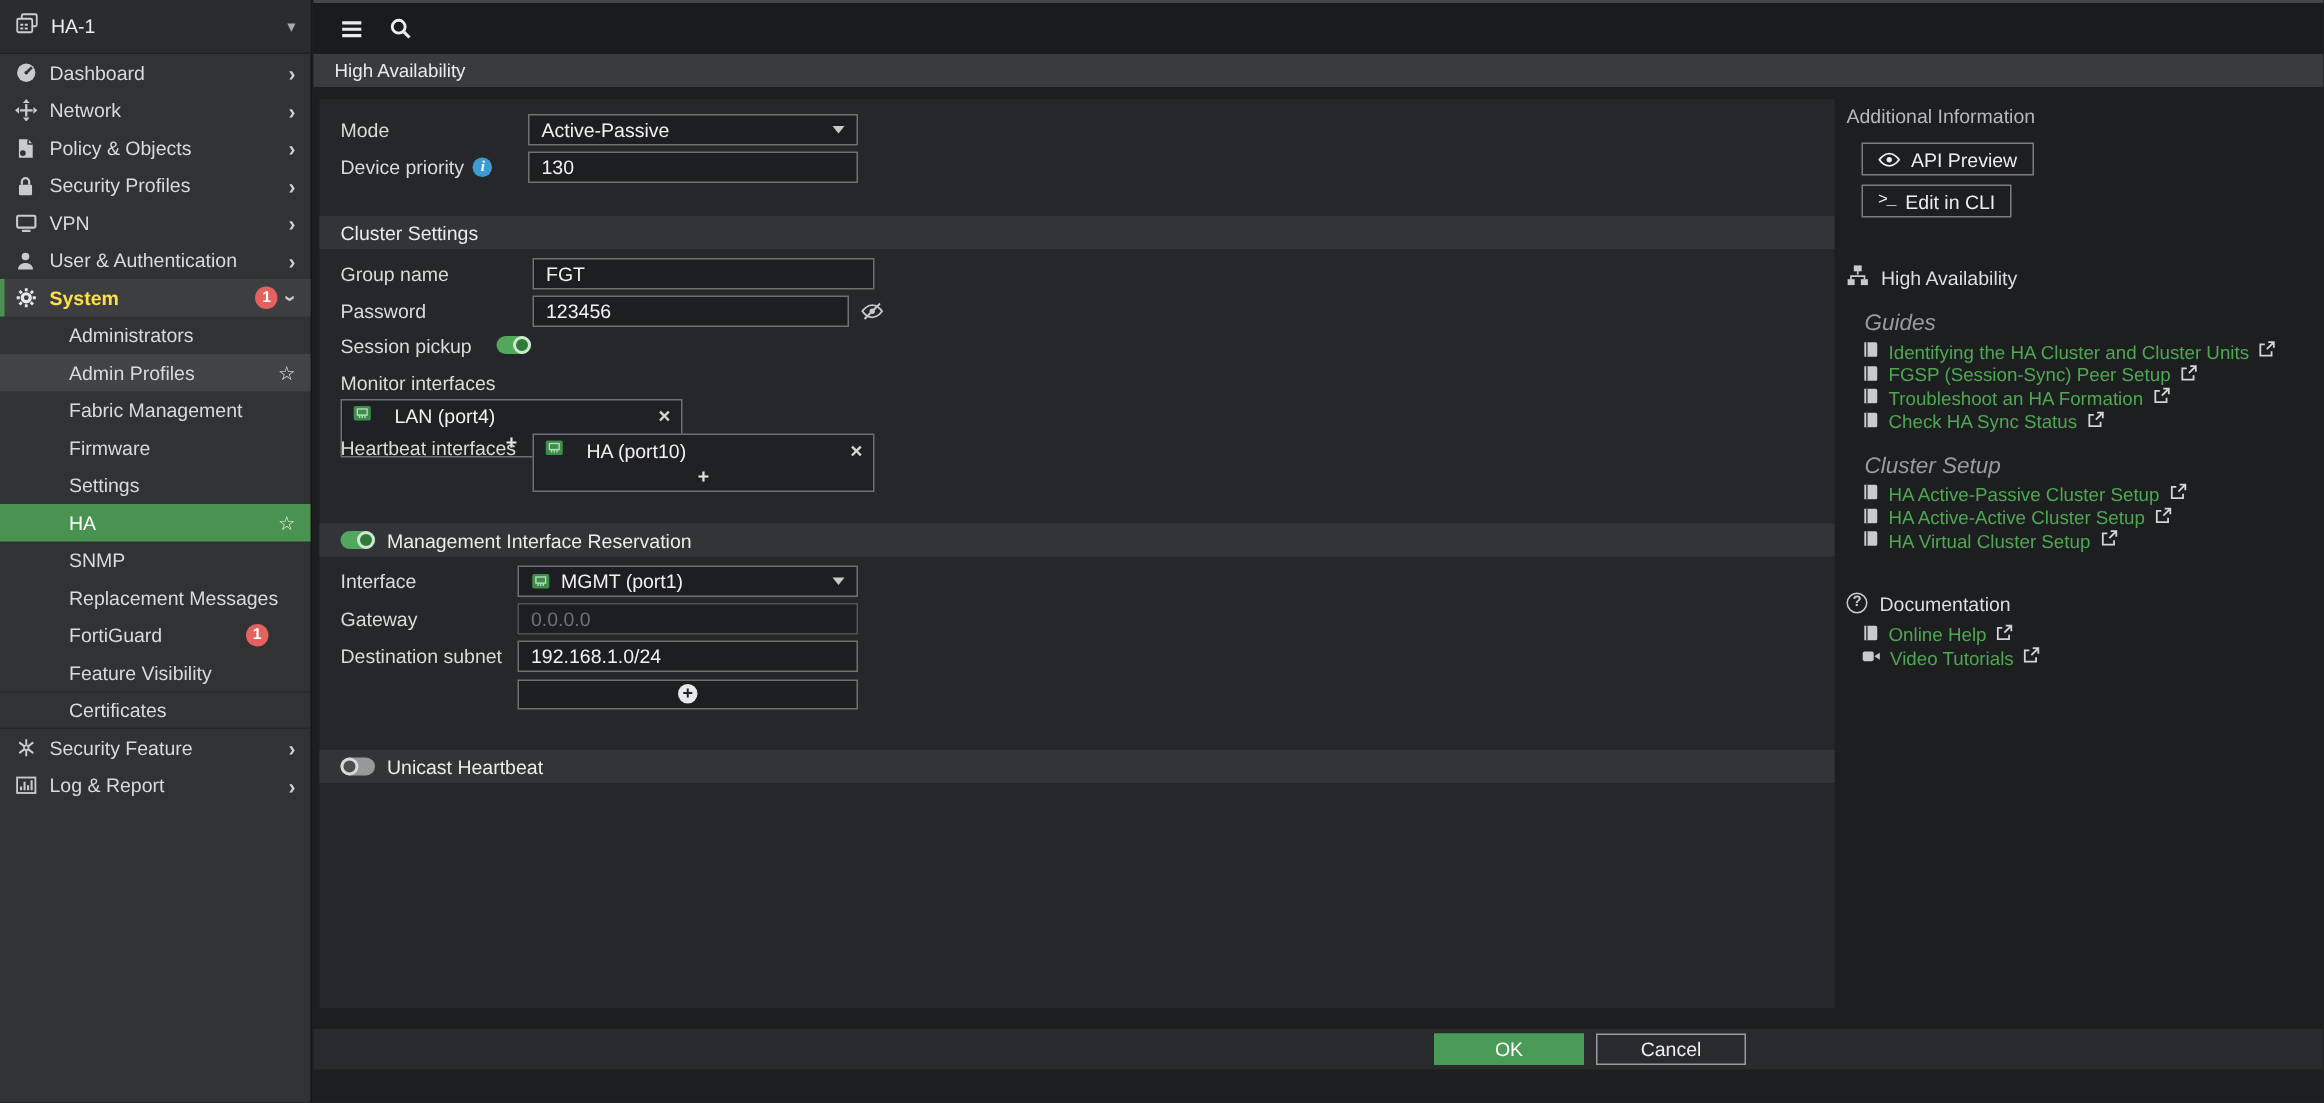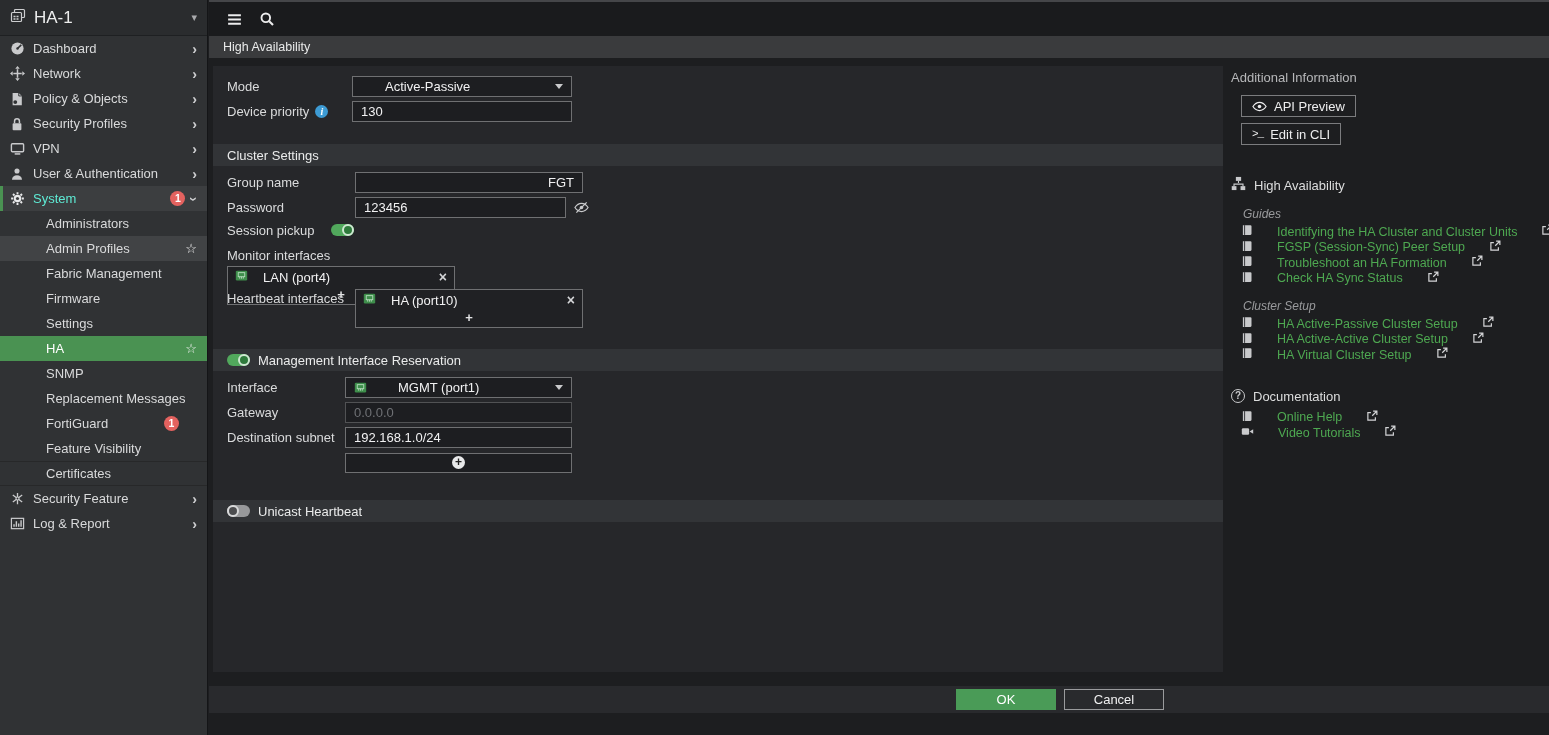--- a/index.html
+++ b/index.html
@@ -8,32 +8,32 @@
     font-family: "Liberation Sans", "DejaVu Sans", sans-serif;
     background:#1d1e20; color:#d9dadb; font-size:13px; overflow:hidden;
   }
   #app { position:relative; width:1549px; height:735px; background:#1d1e20; }
 
   
   .sidebar { position:absolute; left:0; top:0; width:208px; height:735px;
     background:#303234; border-right:1px solid #141517; }
   .sb-header { height:36px; display:flex; align-items:center; padding:0 10px;
     background:#2a2c2e; border-bottom:1px solid #1e2022; color:#eceded; }
-  .sb-header .title { flex:1; margin-left:8px; font-size:17px; }
+  .sb-header .title { flex:1; margin-left:8px; font-size:13px; }
   .sb-caret { color:#a9aaac; font-size:11px; }
   .nav { padding-top:0; }
   .nav-item { height:25px; display:flex; align-items:center; padding:0 10px 0 8px;
     cursor:pointer; color:#d9dadb; position:relative; }
   .nav-item .nicon { width:18px; display:flex; justify-content:center; }
   .nav-item .nlabel { flex:1; margin-left:7px; white-space:nowrap; }
   .nav-item .chev { color:#cfd0d2; font-weight:bold; font-size:14px; line-height:1; }
   .chev.down { display:inline-block; transform:rotate(90deg); }
   .nav-sub { padding-left:39px; }
   .nav-item.group-open { background:#3c3e40; box-shadow:inset 3px 0 0 #4a9252; }
-  .nav-item.group-open .nlabel { font-weight:normal; color:#5eead4; }
+  .nav-item.group-open .nlabel { font-weight:bold; color:#fde047; }
   .nav-item.hovered { background:#414345; }
   .nav-item.selected { background:#4a9252; color:#fff; }
   .badge { width:15px; height:15px; border-radius:50%; background:#e3625f; color:#fff;
     font-size:10.5px; line-height:15px; text-align:center; margin-right:7px; font-weight:bold; }
   .star { font-size:13px; color:#f0f0f0; }
   .nav-divider-top { border-top:1px solid #272829; }
   .nav-divider-bottom { border-bottom:1px solid #272829; }
 
   
   .topbar { position:absolute; left:209px; top:0; width:1340px; height:36px;
@@ -48,21 +48,21 @@
   .form-row { position:absolute; left:14px; right:14px; height:21px;
     display:flex; align-items:center; }
   .flabel { width:125px; flex:none; color:#dadbdc; }
   .sec-hdr { position:absolute; left:0; right:0; height:22px; background:#323437;
     display:flex; align-items:center; padding-left:14px; color:#eaebeb; gap:8px; }
   input.txt, .select { background:#1d1e21; border:1px solid #6f7072; color:#f1f1f2;
     height:21px; font-size:13px; font-family:"Liberation Sans", sans-serif; padding:0 8px; outline:none; }
   input.txt.dim { border-color:#515254; color:#fde047; }
   input.txt.dim::placeholder { color:#6f7175; }
   .select { display:flex; align-items:center; cursor:pointer; gap:7px; }
-  .select .sval { flex:1; white-space:nowrap;margin-left:24px; }
+  .select .sval { flex:1; white-space:nowrap; }
   .caret-down { width:0; height:0; border-left:4px solid transparent;
     border-right:4px solid transparent; border-top:5px solid #c9cacc; }
   .toggle { width:23px; height:12px; border-radius:7px; position:relative; flex:none; cursor:pointer; }
   .toggle.on { background:#51a85c; }
   .toggle.on .knob { position:absolute; right:0px; top:0px; width:12px; height:12px;
     border-radius:50%; background:#2e7a3b; border:2px solid #cfe7d2; }
   .toggle.off { background:#97989a; }
   .toggle.off .knob { position:absolute; left:0px; top:0px; width:12px; height:12px;
     border-radius:50%; background:#4c4d4f; border:2px solid #d8d9da; }
   .ifbox { width:228px; border:1px solid #6f7072; background:#202124; }
@@ -91,22 +91,22 @@
   .aside { position:absolute; left:1231px; top:58px; width:312px; }
   .aside-title { margin-top:12px; color:#b7b8ba; font-size:13px; }
   .abtn { display:inline-flex; align-items:center; gap:7px; height:22px; border:1px solid #7b7c7e;
     color:#ededee; padding:0 10px; margin-left:10px; cursor:pointer; background:transparent; font-size:13px; }
   .abtn-row { margin-top:10px; }
   .abtn-row + .abtn-row { margin-top:6px; }
   .cli-glyph { font-family:"Liberation Mono", monospace; font-size:11px; letter-spacing:-1px; color:#ededee; }
   .sec2-hdr { display:flex; align-items:center; gap:8px; color:#dcdddd; font-size:13px; }
   .hdr-ha { margin-top:31px; }
   .hdr-doc { margin-top:26px; }
-  .grp-label { margin:13px 0 3px 12px; color:#9a9b9d; font-size:12px; font-style:italic; }
-  .doc-link { display:flex; align-items:center; gap:24px; margin-left:10px; height:15.5px; cursor:pointer;text-align:center; }
+  .grp-label { margin:13px 0 3px 12px; color:#9a9b9d; font-size:15px; font-style:italic; }
+  .doc-link { display:flex; align-items:center; gap:6px; margin-left:10px; height:15.5px; cursor:pointer;text-align:center; }
   .doc-link .ltext { color:#4ea851; font-size:12.5px; white-space:nowrap; }
   .doc-links-block { margin-top:6px; }
 </style>
 </head>
 <body>
 
 <div id="app">
 
   <div class="sidebar">
     <div class="sb-header">
@@ -297,21 +297,21 @@
       </span>
       <input class="txt" style="width: 220px;" value="130">
     </div>
 
     <div class="sec-hdr" style="top:78px;">
       <span>Cluster Settings</span>
     </div>
 
     <div class="form-row" style="top:106px;">
       <span class="flabel" style="width:128px;">Group name</span>
-      <input class="txt" style="width: 228px; text-align: right;" value="FGT">
+      <input class="txt" style="width: 228px;" value="FGT">
     </div>
 
     <div class="form-row" style="top:131px;">
       <span class="flabel" style="width:128px;">Password</span>
       <input class="txt" style="width: 211px;" value="123456">
       <span class="eye-btn">
         <svg width="15" height="15" viewBox="0 0 16 16">
             <path d="M1 8s3-4.3 7-4.3S15 8 15 8s-3 4.3-7 4.3S1 8 1 8z" fill="none" stroke="#c9cacc" stroke-width="1.3"></path>
             <circle cx="8" cy="8" r="1.9" fill="#c9cacc"></circle>
             <path d="M2.5 13.5l11-11" stroke="#c9cacc" stroke-width="1.4"></path>

